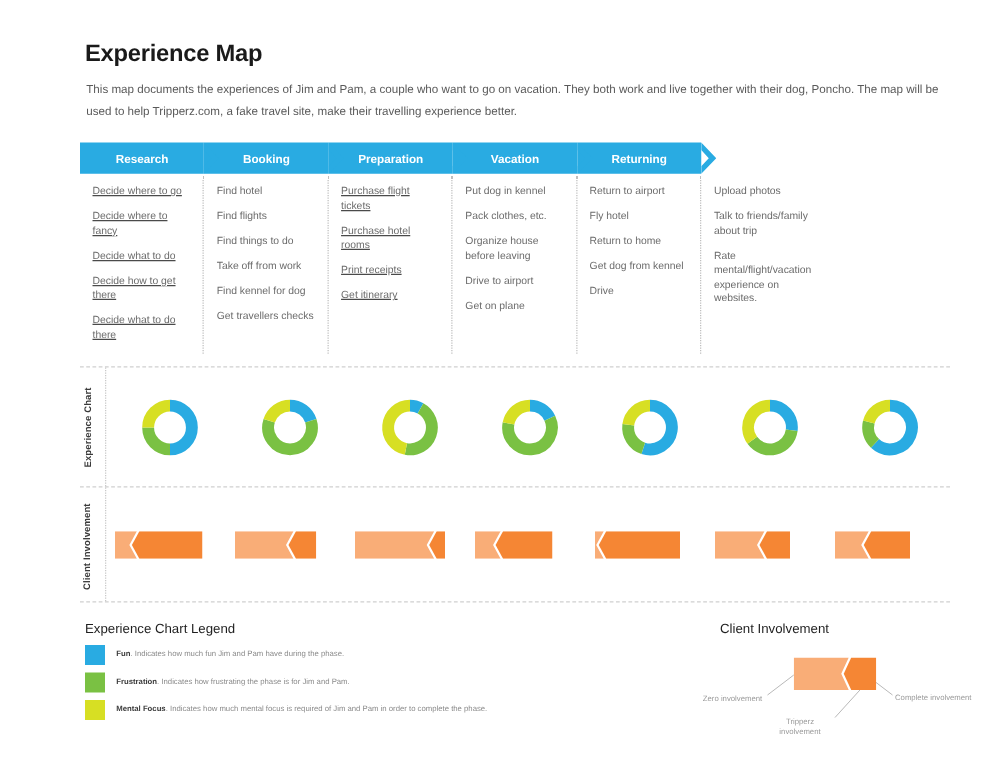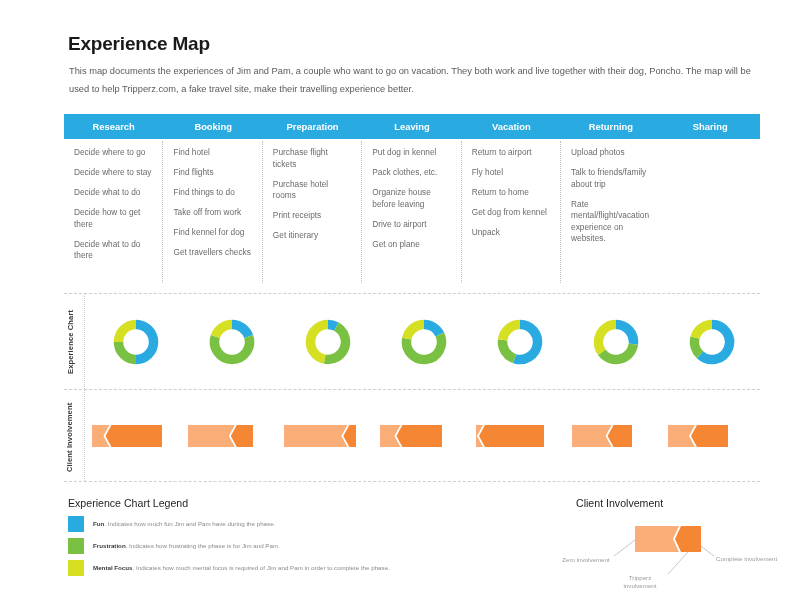--- a/index.html
+++ b/index.html
@@ -258,87 +258,76 @@
       </div>
       <div class="phase" style="width: 99.4286px; background: rgb(41, 171, 226);">
         <span>Preparation</span>
         <span class="notch">
           <svg width="12" height="25" viewBox="0 0 12 25">
             <path d="M0,0 L12,12.5 L0,25 L0,19 L6,12.5 L0,6 Z" fill="#29abe2"></path>
           </svg>
         </span>
       </div>
       <div class="phase" style="width: 99.4286px; background: rgb(41, 171, 226);">
-        <span>Leaving</span>
-        <span class="notch">
-          <svg width="12" height="25" viewBox="0 0 12 25">
-            <path d="M0,0 L12,12.5 L0,25 L0,19 L6,12.5 L0,6 Z" fill="#29abe2"></path>
-          </svg>
-        </span>
-      </div>
-      <div class="phase" style="width: 99.4286px; background: rgb(41, 171, 226);">
         <span>Vacation</span>
         <span class="notch">
           <svg width="12" height="25" viewBox="0 0 12 25">
             <path d="M0,0 L12,12.5 L0,25 L0,19 L6,12.5 L0,6 Z" fill="#29abe2"></path>
           </svg>
         </span>
       </div>
       <div class="phase" style="width: 99.4286px; background: rgb(41, 171, 226);">
         <span>Returning</span>
         <span class="notch">
           <svg width="12" height="25" viewBox="0 0 12 25">
             <path d="M0,0 L12,12.5 L0,25 L0,19 L6,12.5 L0,6 Z" fill="#29abe2"></path>
           </svg>
         </span>
       </div>
-      <div class="phase" style="width: 99.4286px; background: rgb(41, 171, 226);">
-        <span>Sharing</span>
-      </div>
     </div>
 
   <div class="tasks" id="tasks">
-      <div class="task-col" style="width: 99.4286px;">
+      <div class="task-col" style="width: 99.4286px; text-decoration: underline;">
         <div class="task">Decide where to go</div>
-        <div class="task">Decide where to stay</div>
+        <div class="task">Decide where to fancy</div>
         <div class="task">Decide what to do</div>
         <div class="task">Decide how to get there</div>
         <div class="task">Decide what to do there</div>
         <span class="vdiv"></span>
       </div>
       <div class="task-col" style="width: 99.4286px;">
         <div class="task">Find hotel</div>
         <div class="task">Find flights</div>
         <div class="task">Find things to do</div>
         <div class="task">Take off from work</div>
         <div class="task">Find kennel for dog</div>
         <div class="task">Get travellers checks</div>
         <span class="vdiv"></span>
       </div>
-      <div class="task-col" style="width: 99.4286px;">
+      <div class="task-col" style="width: 99.4286px; text-decoration: underline;">
         <div class="task">Purchase flight tickets</div>
         <div class="task">Purchase hotel rooms</div>
         <div class="task">Print receipts</div>
         <div class="task">Get itinerary</div>
         <span class="vdiv"></span>
       </div>
       <div class="task-col" style="width: 99.4286px;">
         <div class="task">Put dog in kennel</div>
         <div class="task">Pack clothes, etc.</div>
         <div class="task">Organize house before leaving</div>
         <div class="task">Drive to airport</div>
         <div class="task">Get on plane</div>
         <span class="vdiv"></span>
       </div>
       <div class="task-col" style="width: 99.4286px;">
         <div class="task">Return to airport</div>
         <div class="task">Fly hotel</div>
         <div class="task">Return to home</div>
         <div class="task">Get dog from kennel</div>
-        <div class="task">Unpack</div>
+        <div class="task">Drive</div>
         <span class="vdiv"></span>
       </div>
       <div class="task-col" style="width: 99.4286px;">
         <div class="task">Upload photos</div>
         <div class="task">Talk to friends/family about trip</div>
         <div class="task">Rate mental/flight/vacation experience on websites.</div>
       </div>
     </div>
 
   <div class="hsep s1"></div>

